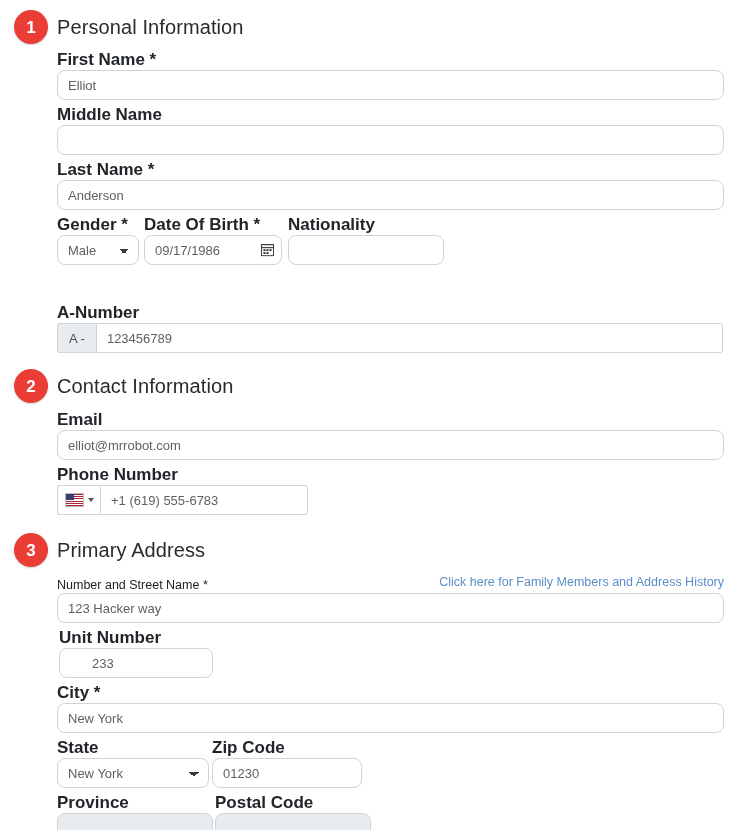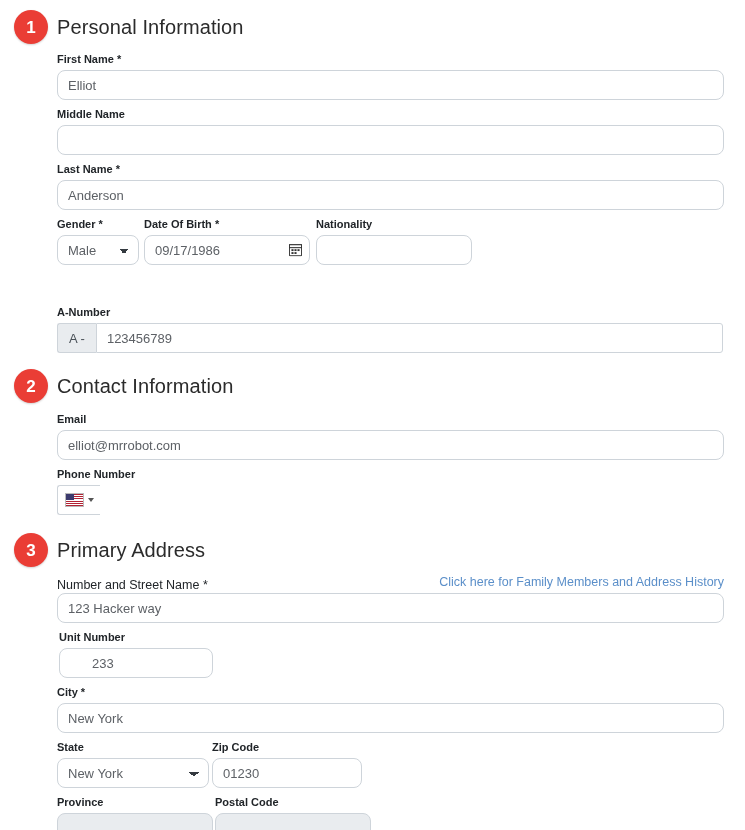--- a/index.html
+++ b/index.html
@@ -57,21 +57,21 @@
   
   .form-body {
     padding-left: 57px;
     padding-right: 21px;
   }
   .field-row {
     margin-top: 7px;
   }
   .label {
     display: block;
-    font-size: 11px;
+    font-size: 17px;
     font-weight: 700;
     color: #212529;
     margin-bottom: 3px;
     line-height: 15px;
     white-space: nowrap;
   }
   .label-inline {
     display: inline-block;
     font-size: 12.5px;
     font-weight: 400;
@@ -253,21 +253,21 @@
     <div class="field-row inline-row">
       <div class="col">
         <label class="label">Gender *</label>
         <select class="ctrl" style="width:82px;">
           <option>Male</option>
         </select>
       </div>
       <div class="col">
         <label class="label">Date Of Birth *</label>
         <div class="date-wrap">
-          <input class="ctrl" style="width: 166px;" type="text" value="09/17/1986">
+          <input class="ctrl" style="width: 138px;" type="text" value="09/17/1986">
           <svg class="cal-icon" viewBox="0 0 16 16">
             <rect x="0.5" y="1.5" width="15" height="13.5" rx="1" fill="#fff" stroke="#333" stroke-width="1.3"></rect>
             <rect x="0.5" y="1.5" width="15" height="3.6" fill="#fff" stroke="#333" stroke-width="1.3"></rect>
             <rect x="3" y="7" width="2.6" height="2.3" fill="#333"></rect>
             <rect x="6.7" y="7" width="2.6" height="2.3" fill="#333"></rect>
             <rect x="10.4" y="7" width="2.6" height="2.3" fill="#333"></rect>
             <rect x="3" y="10.6" width="2.6" height="2.3" fill="#333"></rect>
             <rect x="6.7" y="10.6" width="2.6" height="2.3" fill="#333"></rect>
           </svg>
         </div>
@@ -303,20 +303,21 @@
     <div class="field-row">
       <label class="label">Phone Number</label>
       <div class="input-group">
         <div class="flag-box">
           <span class="flag">
             <span class="stripes"></span>
             <span class="canton"></span>
           </span>
           <span class="caret-down"></span>
         </div>
+        <input class="ctrl" style="width: 208px;" type="text" value="+1 (619) 555-6783">
       </div>
     </div>
 
   </div>
 
   <div class="section-head" style="margin-top:16px;">
     <div class="badge-num">3</div>
     <div class="section-title">Primary Address</div>
   </div>
 

